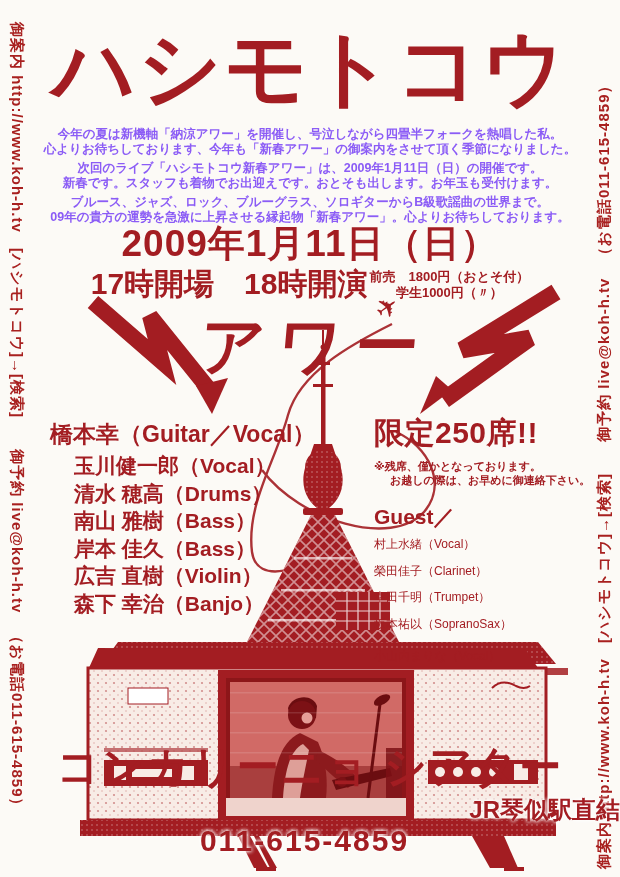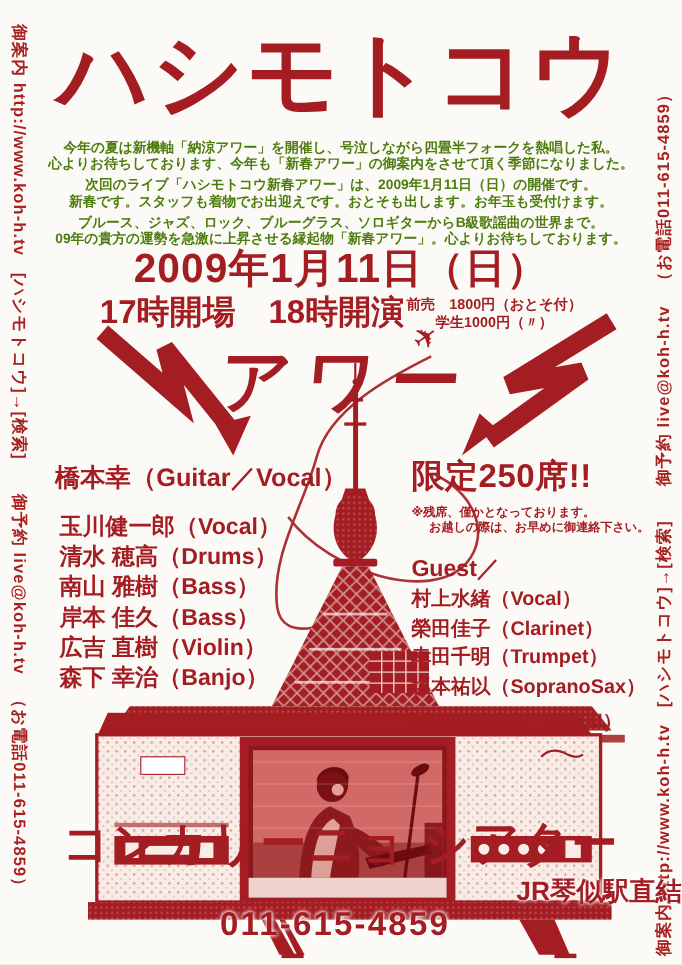--- a/index.html
+++ b/index.html
@@ -21,43 +21,43 @@
   .rail-right{left:589px;top:869px;transform:rotate(-90deg);}
   .rail .seg2{margin-left:26px;}
   .rail .sub{margin-left:10px;}
 
   .title{
     left:0;right:0;top:24px;text-align:center;
     font-size:82px;line-height:1.08;font-weight:900;letter-spacing:2px;
     color:#a31d22;transform:scaleY(1.02);
   }
   .intro{left:30px;right:30px;top:127px;text-align:center;
-    font-size:12.5px;line-height:15px;color:#4d7c0f;font-weight:700;}
+    font-size:12.5px;line-height:15px;color:#8b5cf6;font-weight:700;}
   .intro p{margin:0 0 4px 0;}
   .date{left:0;right:0;top:219px;text-align:center;font-size:37px;font-weight:800;letter-spacing:1px;}
   .timerow{left:0;right:0;top:264px;display:flex;justify-content:center;align-items:center;gap:2px;}
   .time{font-size:30px;font-weight:800;}
   .price{font-size:13px;line-height:16px;font-weight:700;text-align:center;}
 
   .hour-word{
     left:200px;top:303px;font-size:64px;font-weight:900;letter-spacing:12px;
     transform:skewX(-5deg);color:#a31d22;
   }
   .plane{left:376px;top:292px;font-size:27px;transform:rotate(-35deg);color:#a31d22;}
 
   .members{left:50px;top:419px;}
-  .leader{font-size:23px;font-weight:800;margin-bottom:15px;}
-  .member{font-size:21px;line-height:27.5px;font-weight:700;margin-left:4px;}
+  .leader{font-size:23px;font-weight:800;margin-bottom:2px;}
+  .member{font-size:21px;line-height:27.5px;font-weight:700;margin-left:24px;}
 
   .seats{left:374px;top:413px;width:225px;}
   .limited{font-size:30px;font-weight:900;letter-spacing:0.5px;}
   .note{font-size:11px;line-height:14px;font-weight:700;margin-top:5px;}
   .note .n2{margin-left:16px;}
   .guest-label{font-size:21px;font-weight:800;margin-top:16px;}
-  .guest{font-size:18px;line-height:26.5px;font-weight:700;}
+  .guest{font-size:12px;line-height:26.5px;font-weight:400;}
   .guest.last{margin-top:6px;}
 
   .venue{left:10px;right:10px;top:739px;text-align:center;
     font-size:42px;font-weight:900;letter-spacing:2px;color:#a31d22;
     transform:scaleY(1.05);}
   .access{left:0;right:0;top:794px;text-align:right;font-size:24px;font-weight:700;
     text-shadow:0 0 4px #fff,0 0 4px #fff;}
   .phone{left:0;right:11px;top:824px;text-align:center;font-size:30px;font-weight:800;letter-spacing:2px;
     text-shadow:0 0 4px #fff,0 0 4px #fff;}
 

